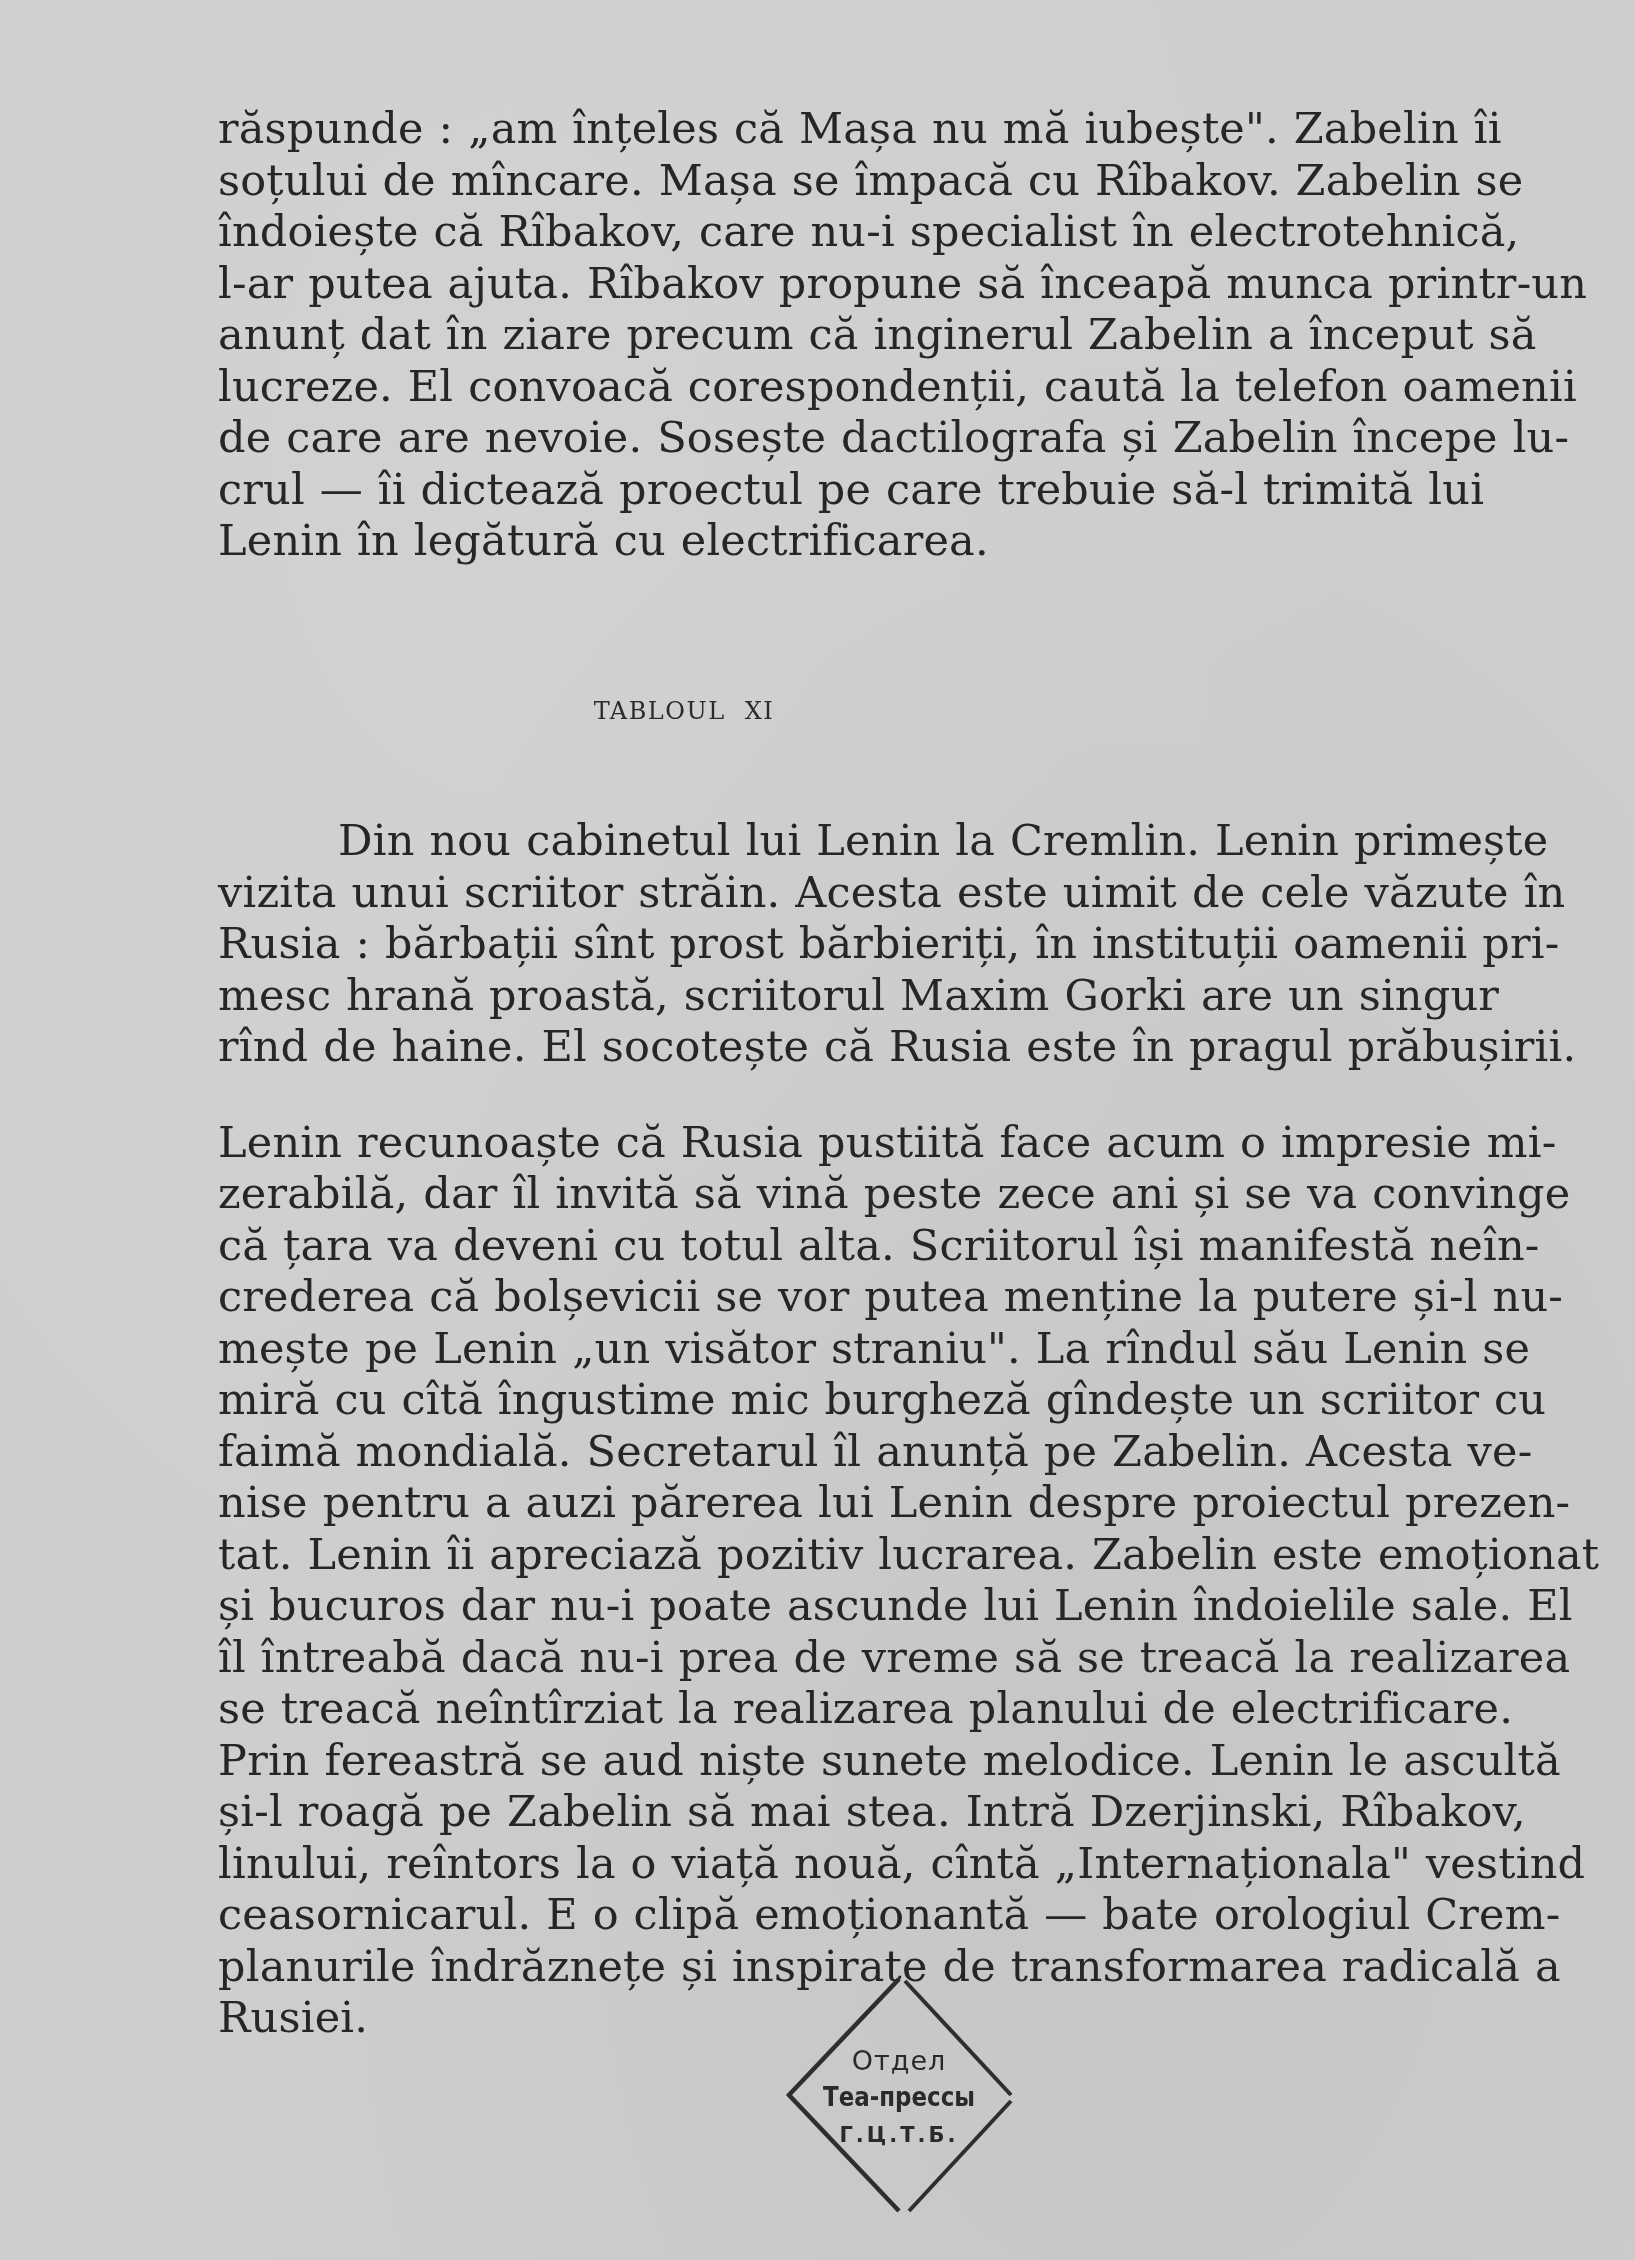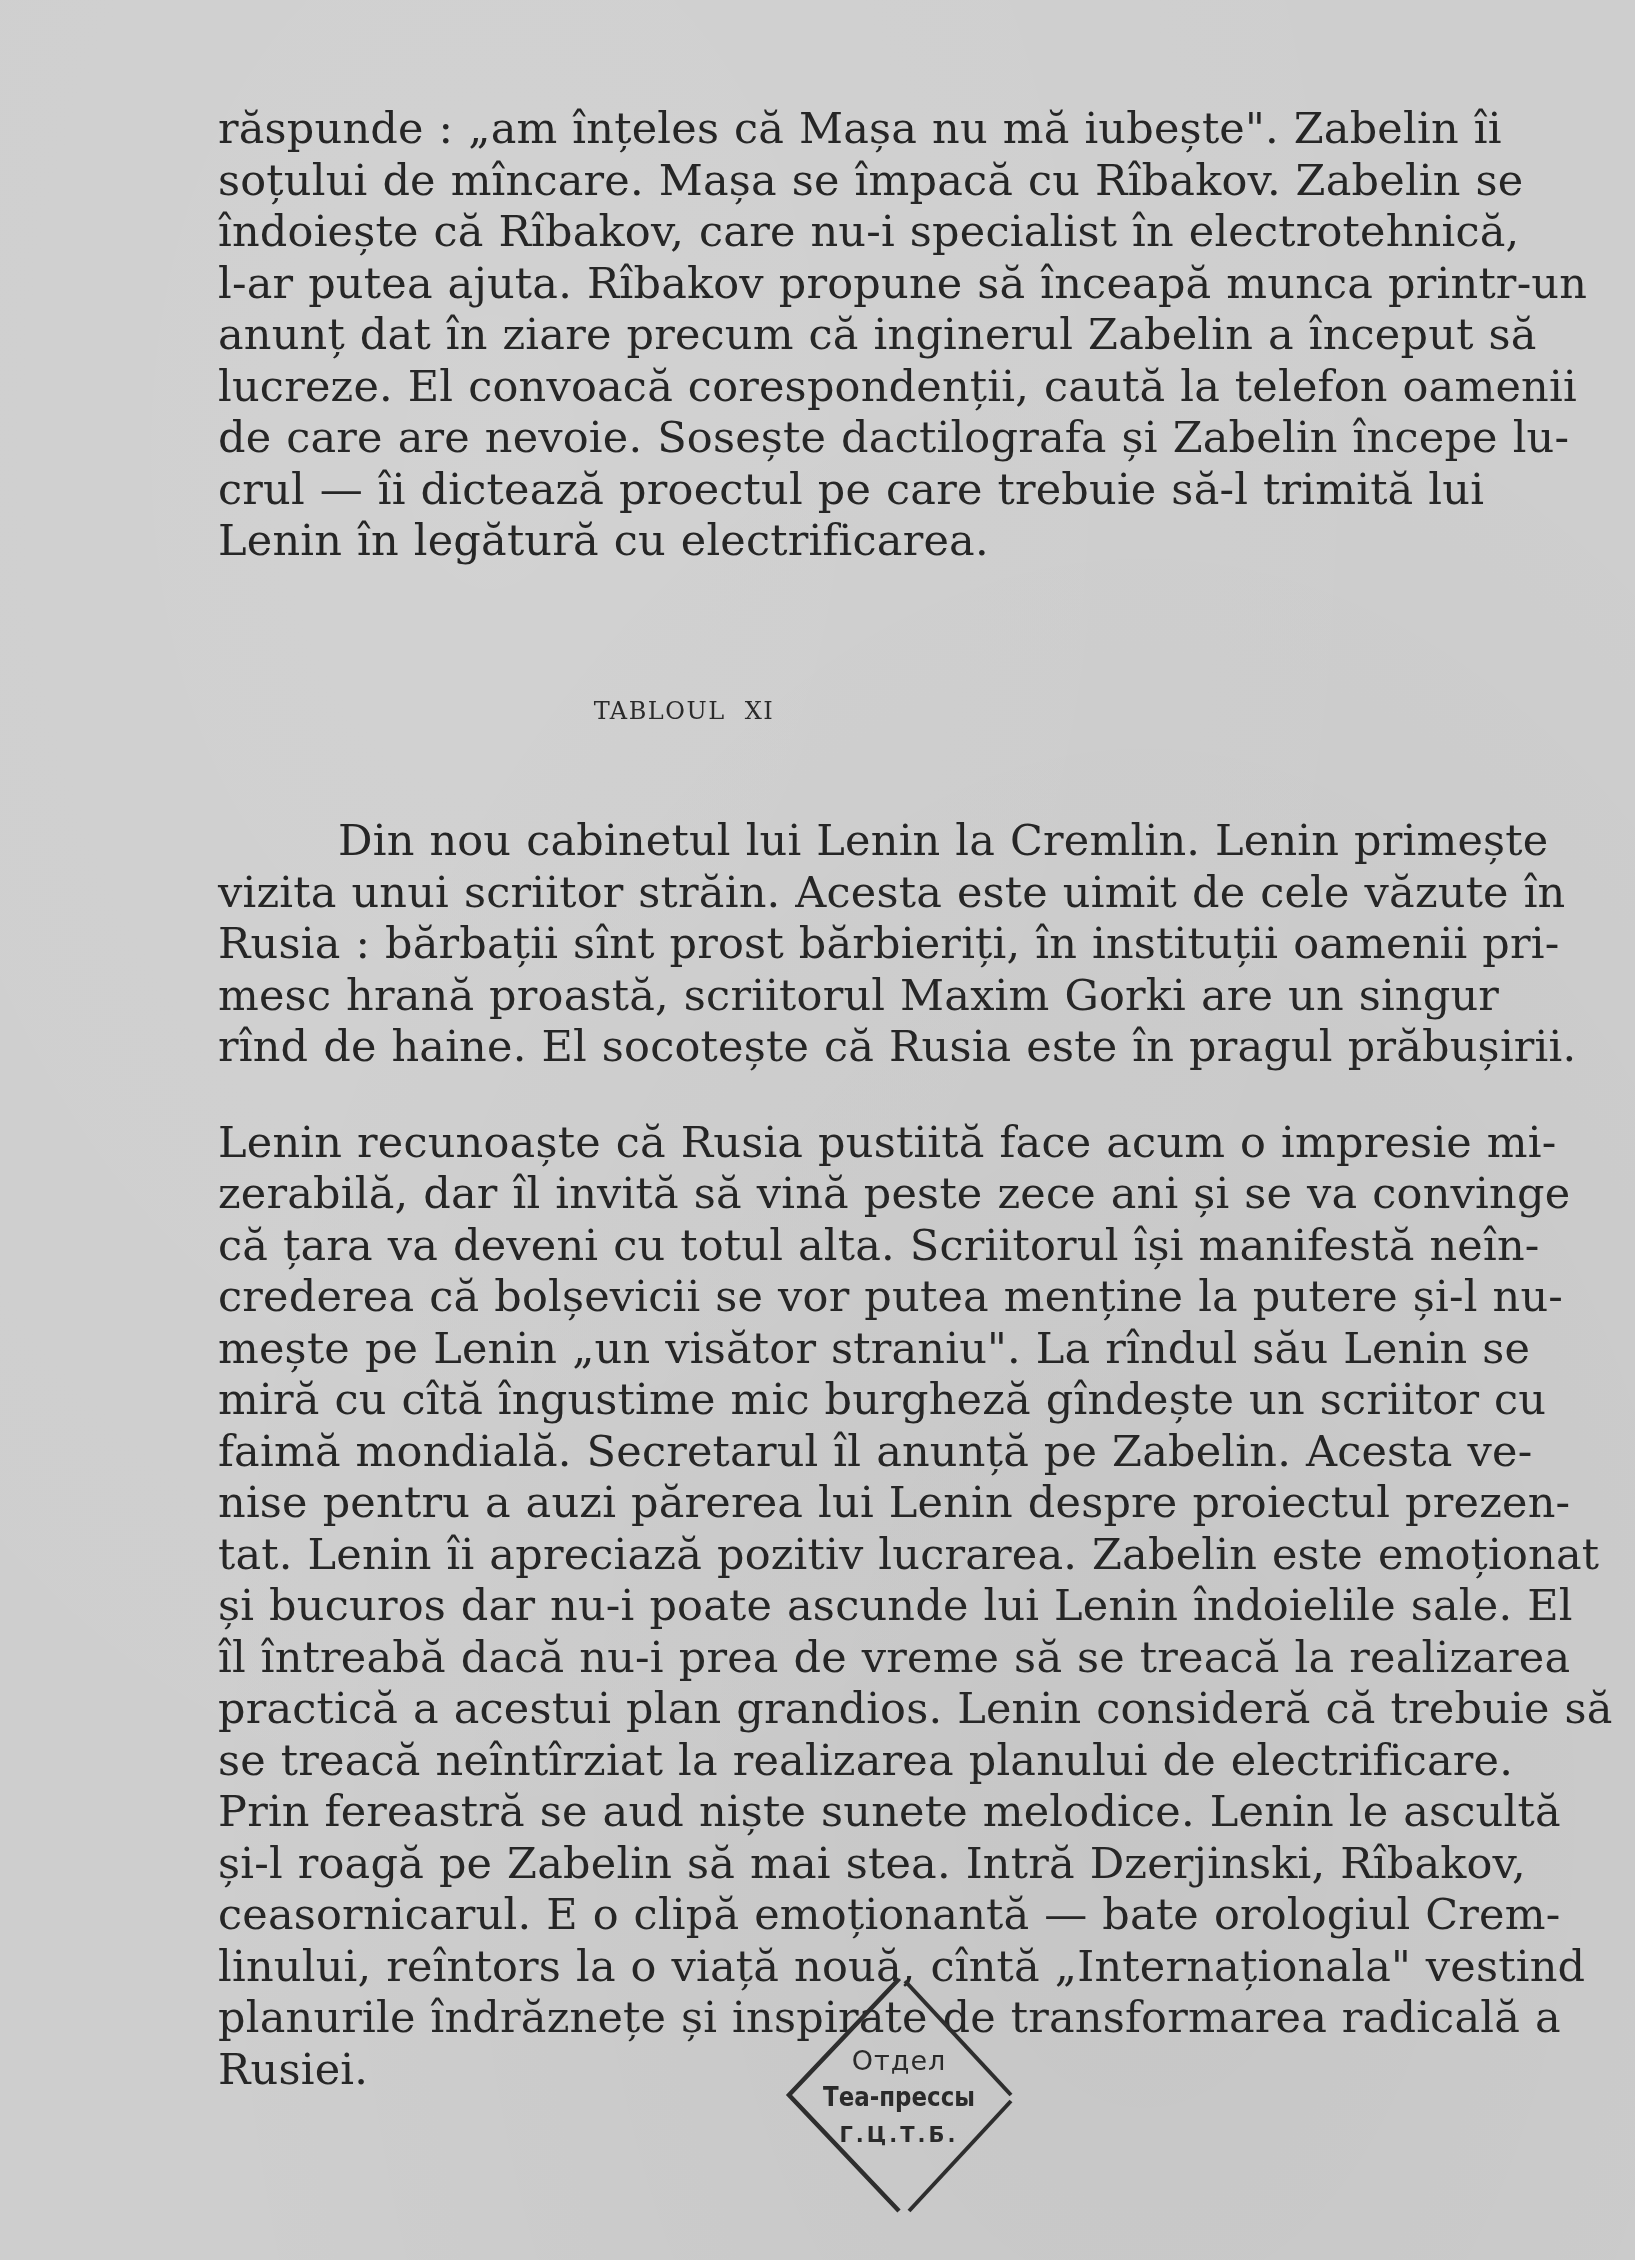--- a/index.html
+++ b/index.html
@@ -124,26 +124,25 @@
     <span class="line" style="text-indent:0;">zerabilă, dar îl invită să vină peste zece ani și se va convinge</span>
     <span class="line" style="text-indent:0;">că țara va deveni cu totul alta. Scriitorul își manifestă neîn-</span>
     <span class="line" style="text-indent:0;">crederea că bolșevicii se vor putea menține la putere și-l nu-</span>
     <span class="line" style="text-indent:0;">mește pe Lenin „un visător straniu". La rîndul său Lenin se</span>
     <span class="line" style="text-indent:0;">miră cu cîtă îngustime mic burgheză gîndește un scriitor cu</span>
     <span class="line" style="text-indent:0;">faimă mondială. Secretarul îl anunță pe Zabelin. Acesta ve-</span>
     <span class="line" style="text-indent:0;">nise pentru a auzi părerea lui Lenin despre proiectul prezen-</span>
     <span class="line" style="text-indent:0;">tat. Lenin îi apreciază pozitiv lucrarea. Zabelin este emoționat</span>
     <span class="line" style="text-indent:0;">și bucuros dar nu-i poate ascunde lui Lenin îndoielile sale. El</span>
     <span class="line" style="text-indent:0;">îl întreabă dacă nu-i prea de vreme să se treacă la realizarea</span>
-    <span class="line" style="text-indent:0;">practică a acestui plan grandios. Lenin consideră că trebuie să</span>
     <span class="line" style="text-indent:0;">se treacă neîntîrziat la realizarea planului de electrificare.</span>
     <span class="line" style="text-indent:0;">Prin fereastră se aud niște sunete melodice. Lenin le ascultă</span>
     <span class="line" style="text-indent:0;">și-l roagă pe Zabelin să mai stea. Intră Dzerjinski, Rîbakov,</span>
+    <span class="line" style="text-indent:0;">linului, reîntors la o viață nouă, cîntă „Internaționala" vestind</span>
     <span class="line" style="text-indent:0;">ceasornicarul. E o clipă emoționantă — bate orologiul Crem-</span>
-    <span class="line" style="text-indent:0;">linului, reîntors la o viață nouă, cîntă „Internaționala" vestind</span>
     <span class="line" style="text-indent:0;">planurile îndrăznețe și inspirate de transformarea radicală a</span>
     <span class="line last" style="text-indent:0;">Rusiei.</span>
   </div>
 
   <div class="stamp">
     <svg viewBox="0 0 240 240">
       <polyline points="120,4 10,120 120,236" fill="none" stroke="#2e2e2e" stroke-width="4.5" stroke-linejoin="miter"></polyline>
       <polyline points="126,6 232,120" fill="none" stroke="#2e2e2e" stroke-width="4"></polyline>
       <polyline points="232,126 130,236" fill="none" stroke="#2e2e2e" stroke-width="4"></polyline>
     </svg>

